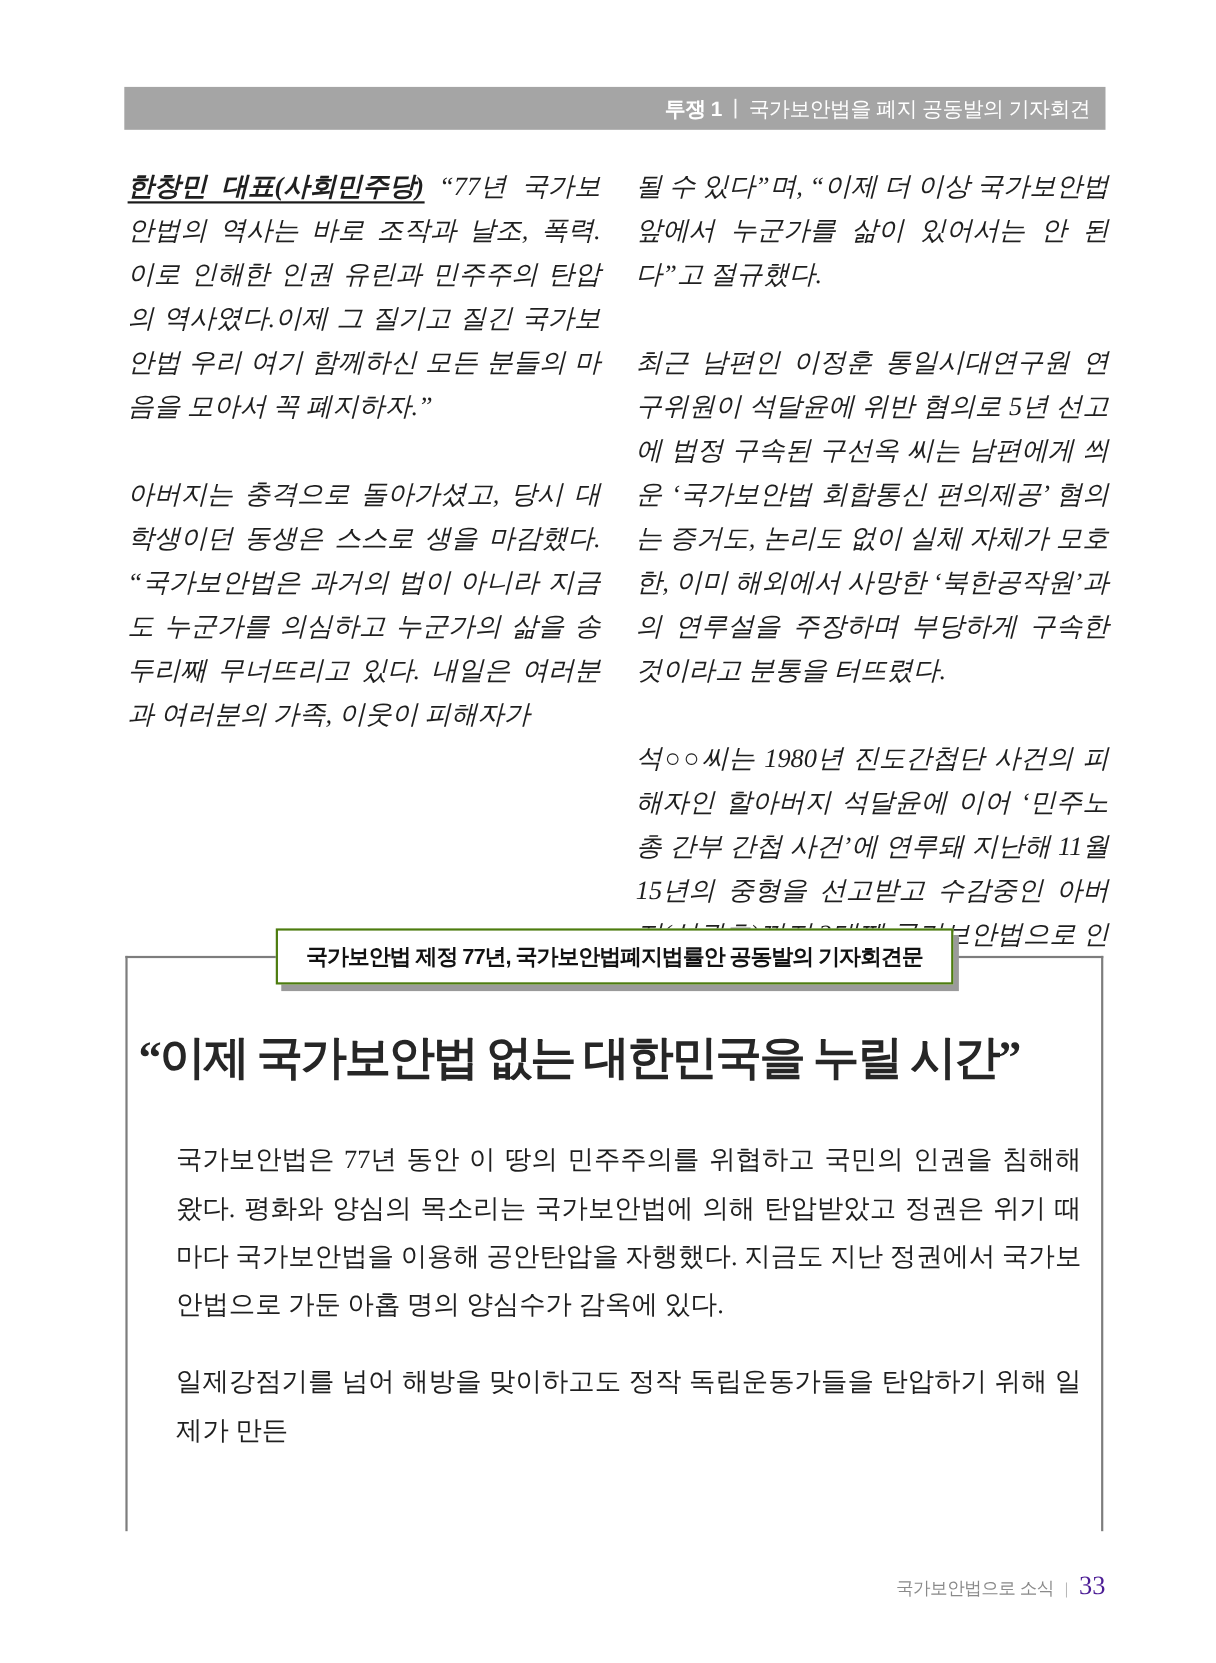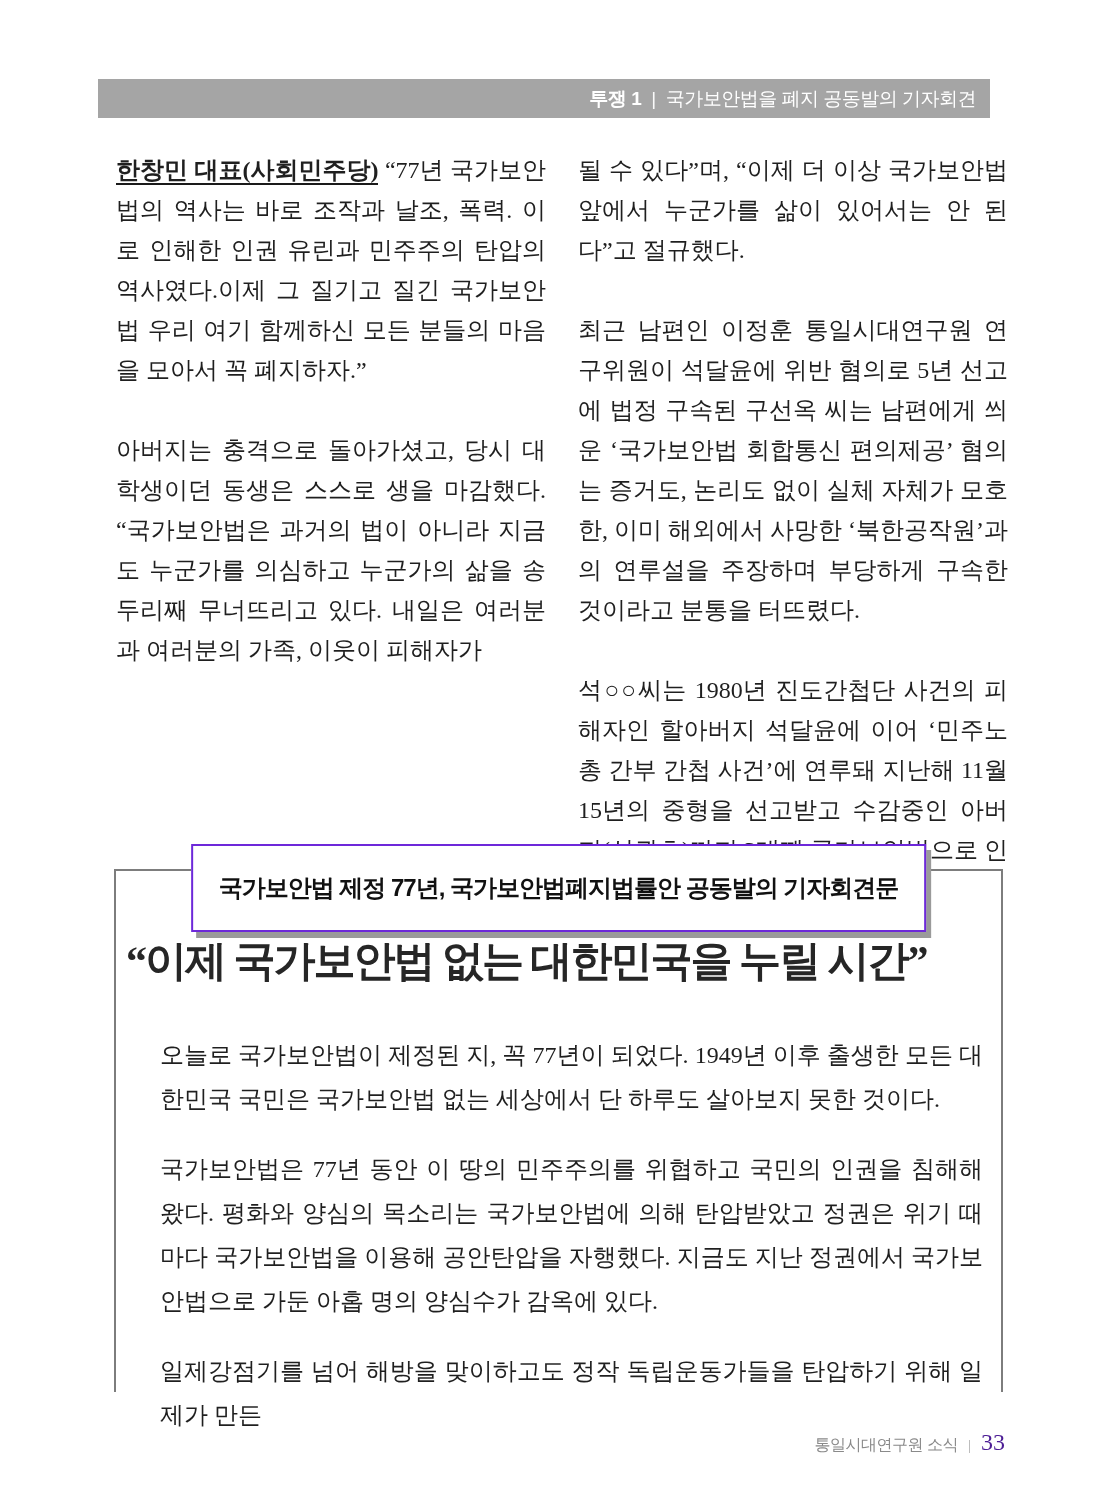--- a/index.html
+++ b/index.html
@@ -7,35 +7,35 @@
     width:1105px; height:1512px;
     background:#ffffff;
     position:relative;
     font-family:"Liberation Serif", serif;
     color:#222222;
     overflow:hidden;
   }
 
   
   .header-bar {
-    position:absolute; left:98px; top:79px;
+    position:absolute; left:113px; top:79px;
     width:892px; height:39px;
     background:#a5a5a5;
     display:flex; align-items:center; justify-content:flex-end;
     padding-right:14px; box-sizing:border-box;
     font-family:"Liberation Sans", sans-serif;
     color:#ffffff; font-size:19px; letter-spacing:-0.5px;
   }
   .header-bar .sec { font-weight:700; }
   .header-bar .hsep { margin:0 10px; font-weight:400; opacity:.95; }
 
   
   .article {
     position:absolute; left:116px; top:150px; width:892px;
-    display:flex; gap:32px;
+    display:flex; gap:32px;font-style:italic;
   }
   .col {
     width:434px;
     font-size:24px; line-height:40px;
     text-align:justify; word-break:break-all;
     color:#1f1f1f;
   }
   .col p { margin:0 0 40px 0; }
   .col p:last-child { margin-bottom:0; }
   .lead {
@@ -48,25 +48,25 @@
     position:absolute; left:114px; top:869px;
     width:889px; height:523px;
     border:2px solid #7d7d7d; border-bottom:none;
     box-sizing:border-box;
     background:#ffffff;
   }
   .box-label {
     position:absolute; left:50%; top:-27px;
     transform:translateX(-50%);
     background:#ffffff;
-    border:2px solid #6d28d9;
+    border:2px solid #4d7c0f;
     box-shadow:5px 6px 0 #9a9a9a;
-    padding:26px 26px;
+    padding:10px 26px;
     font-family:"Liberation Sans", sans-serif;
-    font-weight:700; font-size:24px; letter-spacing:-1px;
+    font-weight:700; font-size:20px; letter-spacing:-1px;
     white-space:nowrap; color:#111111;
   }
   .headline {
     margin:62px 10px 44px 10px;
     text-align:left;
     font-size:42px; font-weight:700;
     letter-spacing:-2px;
     color:#262626;
   }
   .box-body {
@@ -107,23 +107,22 @@
     <p>될 수 있다”며, “이제 더 이상 국가보안법 앞에서 누군가를 삶이 있어서는 안 된다”고 절규했다.</p>
     <p>최근 남편인 이정훈 통일시대연구원 연구위원이 석달윤에 위반 혐의로 5년 선고에 법정 구속된 구선옥 씨는 남편에게 씌운 ‘국가보안법 회합통신 편의제공’ 혐의는 증거도, 논리도 없이 실체 자체가 모호한, 이미 해외에서 사망한 ‘북한공작원’과의 연루설을 주장하며 부당하게 구속한 것이라고 분통을 터뜨렸다.</p>
     <p>석○○씨는 1980년 진도간첩단 사건의 피해자인 할아버지 석달윤에 이어 ‘민주노총 간부 간첩 사건’에 연루돼 지난해 11월 15년의 중형을 선고받고 수감중인 아버지(석권호)까지 3대째 국가보안법으로 인해 벌어진 비극을 토로했다.</p>
   </div>
 </div>
 
 <div class="statement-box">
   <div class="box-label">국가보안법 제정 77년, 국가보안법폐지법률안 공동발의 기자회견문</div>
   <div class="headline">“이제 국가보안법 없는 대한민국을 누릴 시간”</div>
   <div class="box-body">
-    <p>오늘로 국가보안법이 제정된 지, 꼭 77년이 되었다. 1949년 이후 출생한 모든 대한민국 국민은 국가보안법 없는 세상에서 단 하루도 살아보지 못한 것이다.</p>
     <p>국가보안법은 77년 동안 이 땅의 민주주의를 위협하고 국민의 인권을 침해해 왔다. 평화와 양심의 목소리는 국가보안법에 의해 탄압받았고 정권은 위기 때마다 국가보안법을 이용해 공안탄압을 자행했다. 지금도 지난 정권에서 국가보안법으로 가둔 아홉 명의 양심수가 감옥에 있다.</p>
     <p>일제강점기를 넘어 해방을 맞이하고도 정작 독립운동가들을 탄압하기 위해 일제가 만든</p>
   </div>
 </div>
 
 <div class="footer">
-  <span class="mag">통일시대연구원 소식</span>
+  <span class="mag">국가보안법으로 소식</span>
   <span class="fsep">|</span>
   <span class="num">33</span>
 </div>
 
 </body></html>

